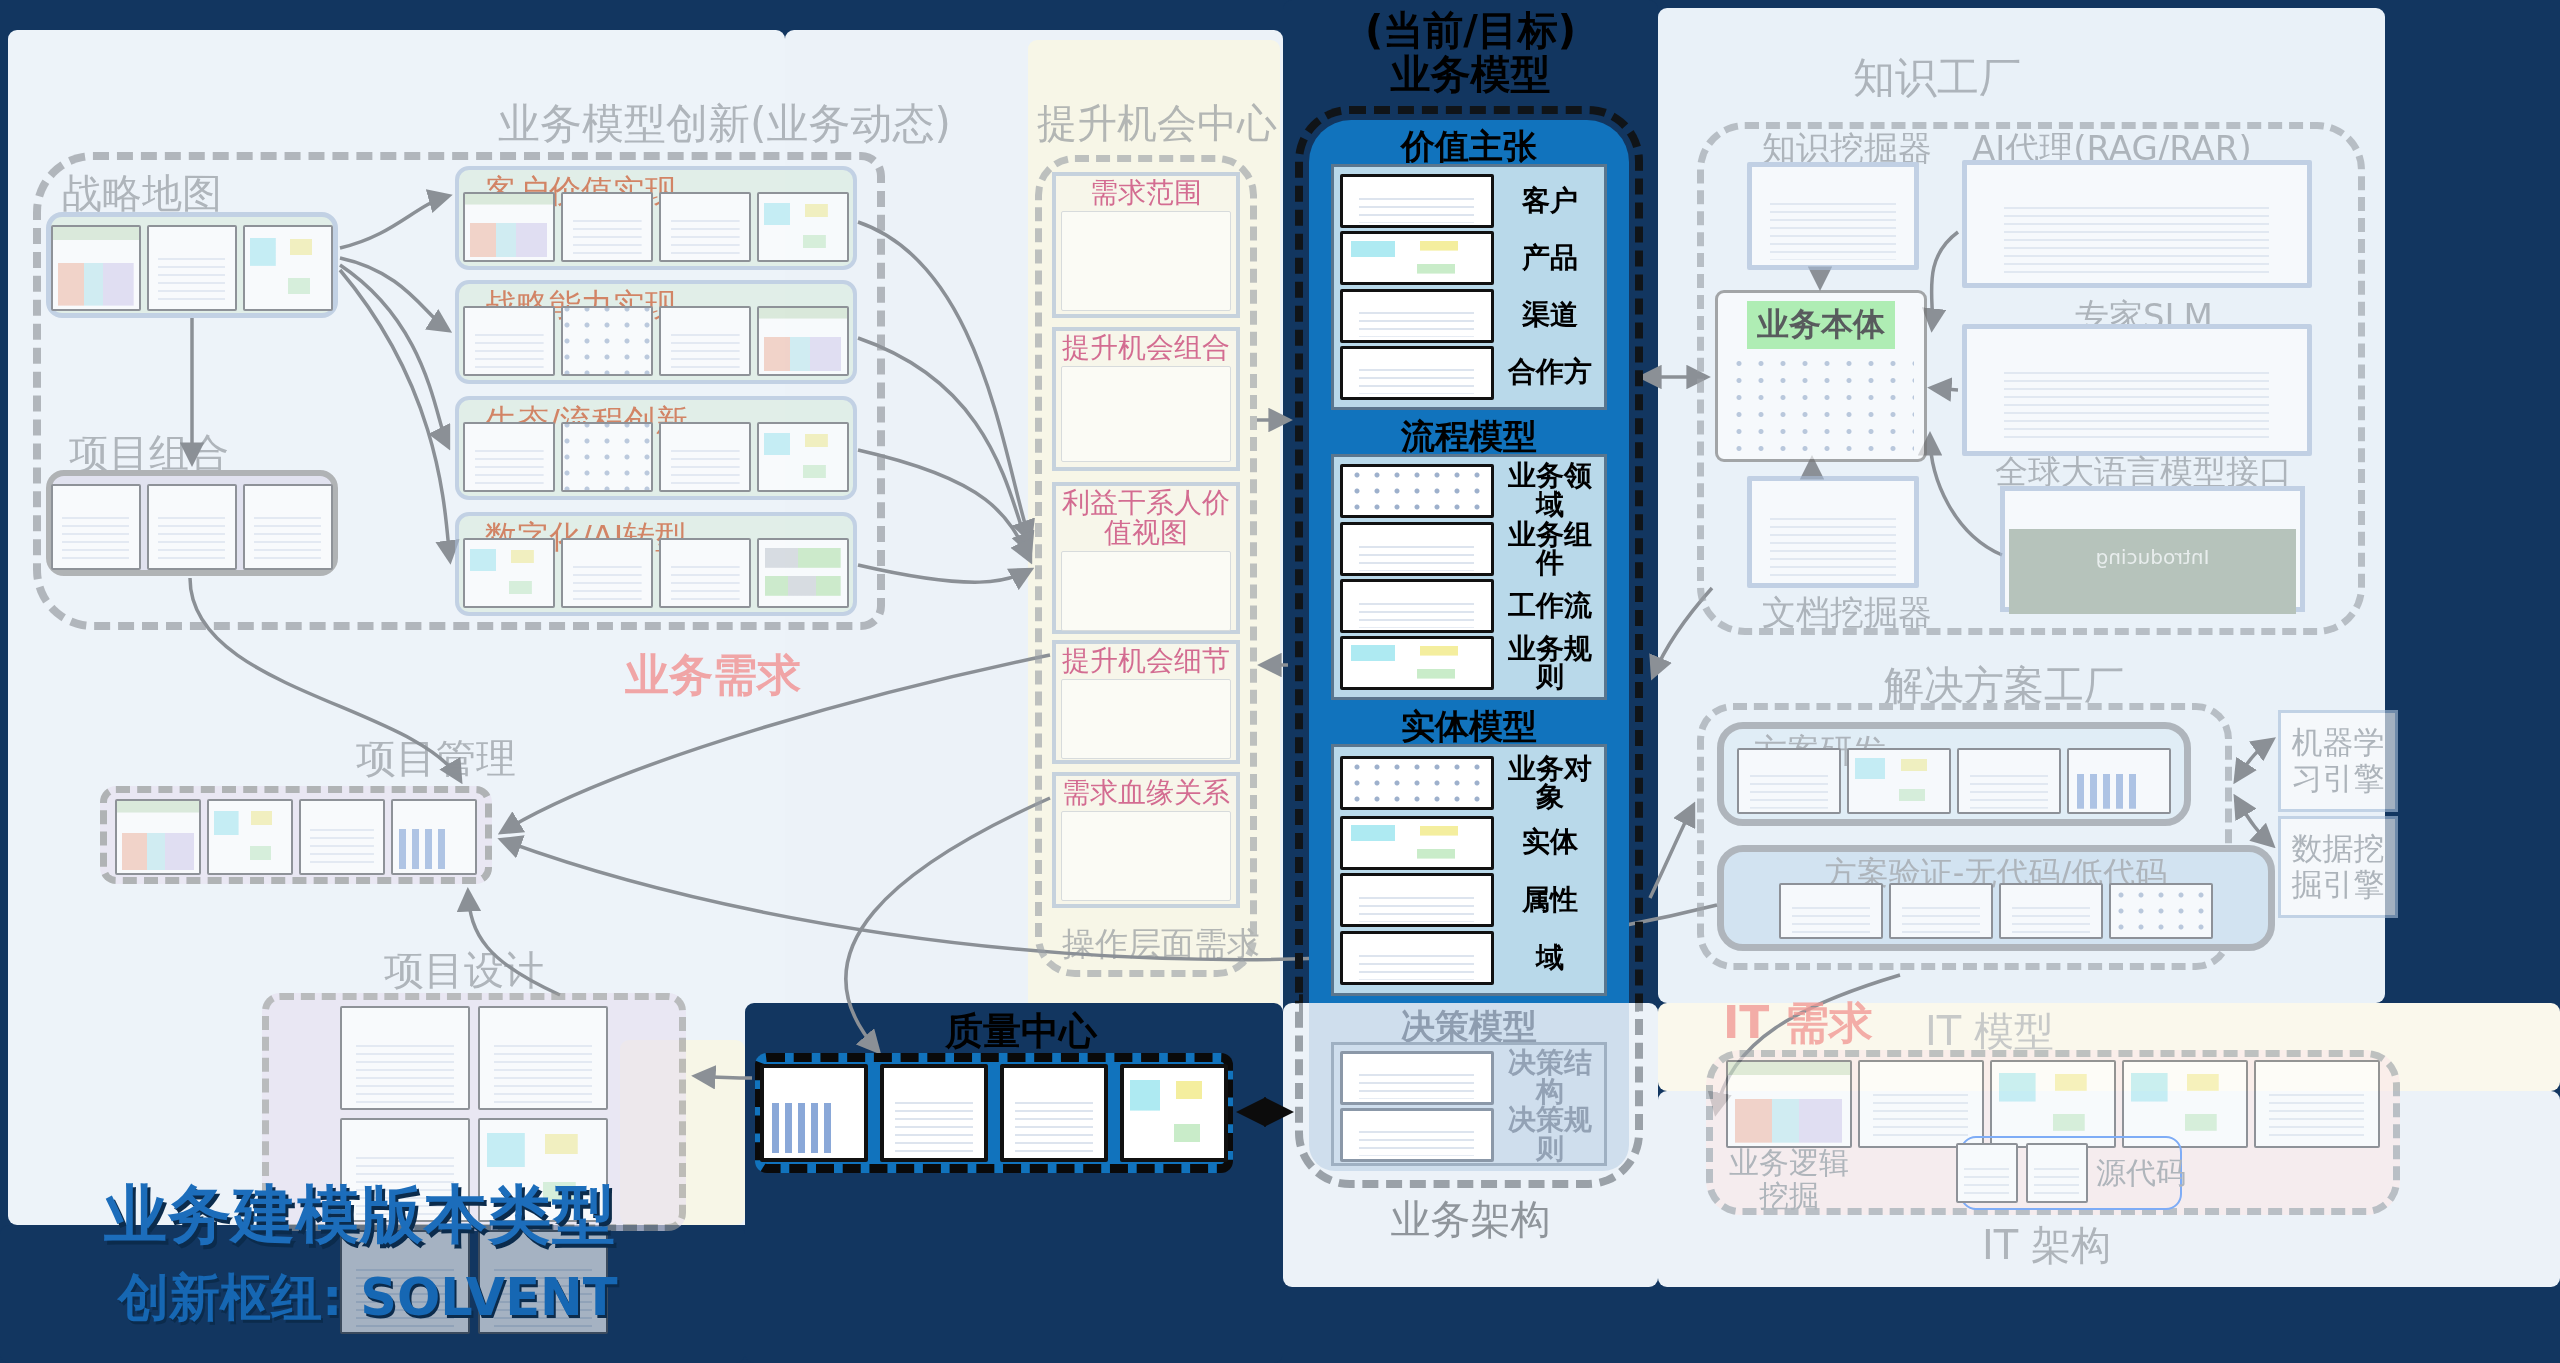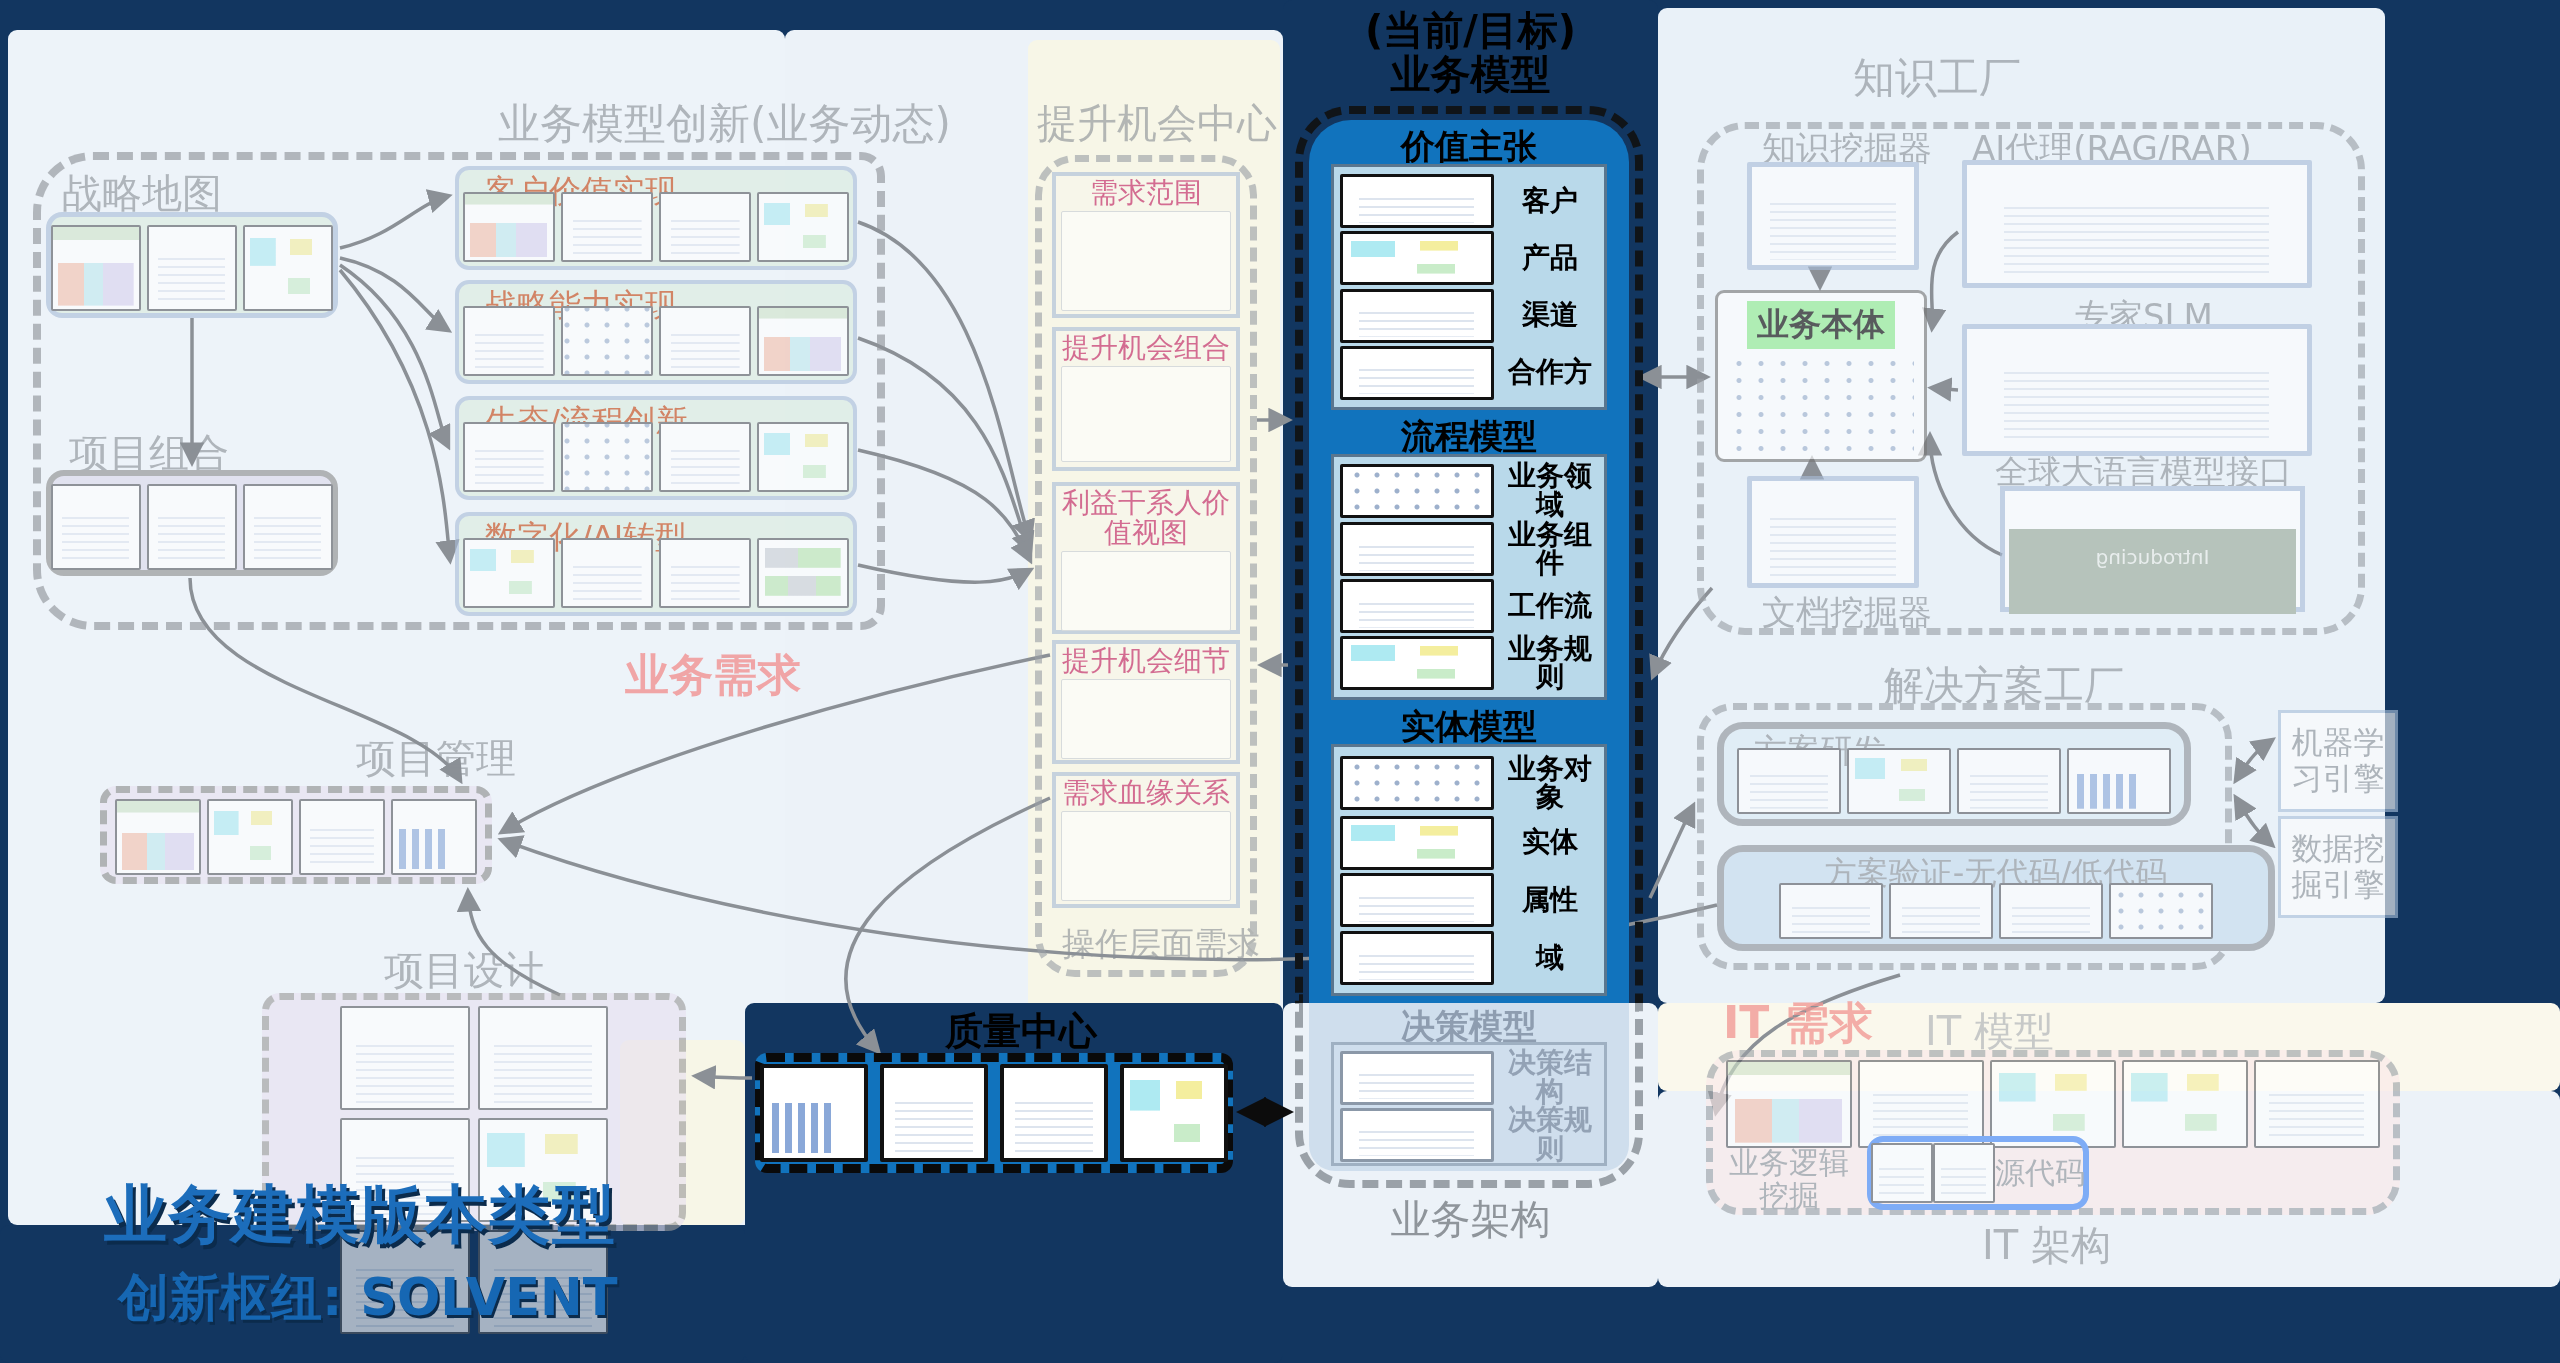--- a/index.html
+++ b/index.html
@@ -120,21 +120,21 @@
   .engine{position:absolute;left:2278px;width:120px;height:102px;background:#fdfdfd;border:3px solid #a9c0da;color:#8a9096;font-size:31px;text-align:center;display:flex;align-items:center;justify-content:center;line-height:1.15;}
   #ml-engine{top:710px;}
   #dm-engine{top:816px;}
   
   #itreq-label{position:absolute;left:1723px;top:994px;font-size:44px;color:#f29b96;font-weight:bold;white-space:nowrap;}
   #itmodel-label{left:1925px;top:1004px;font-size:40px;color:#a8adb3;}
   #it-box{left:1706px;top:1050px;width:694px;height:165px;background:#fbe9e9;border:7px dashed #9aa0a6;border-radius:34px;}
   #it-thumbs{position:absolute;left:1720px;top:1060px;width:666px;}
   #it-thumbs .th{width:122px;height:84px;}
   #logic-label{position:absolute;left:1720px;top:1146px;width:138px;font-size:30px;color:#8a9096;text-align:center;line-height:1.1;}
-  #src-box{position:absolute;left:1867px;top:1136px;width:222px;height:74px;border:6px solid #3b82f6;border-radius:16px;display:flex;align-items:center;justify-content:center;}
+  #src-box{position:absolute;left:1960px;top:1136px;width:222px;height:74px;border:2px solid #3b82f6;border-radius:16px;display:flex;gap:8px;align-items:center;justify-content:center;}
   #src-box .th{width:58px;height:56px;}
   #src-label{font-size:30px;color:#8a9096;white-space:nowrap;}
   #itarch-label{left:1982px;top:1218px;font-size:40px;}
   svg.arrows{position:absolute;left:0;top:0;pointer-events:none;}
 </style>
 </head>
 <body>
 
 <div class="canvas">
 

